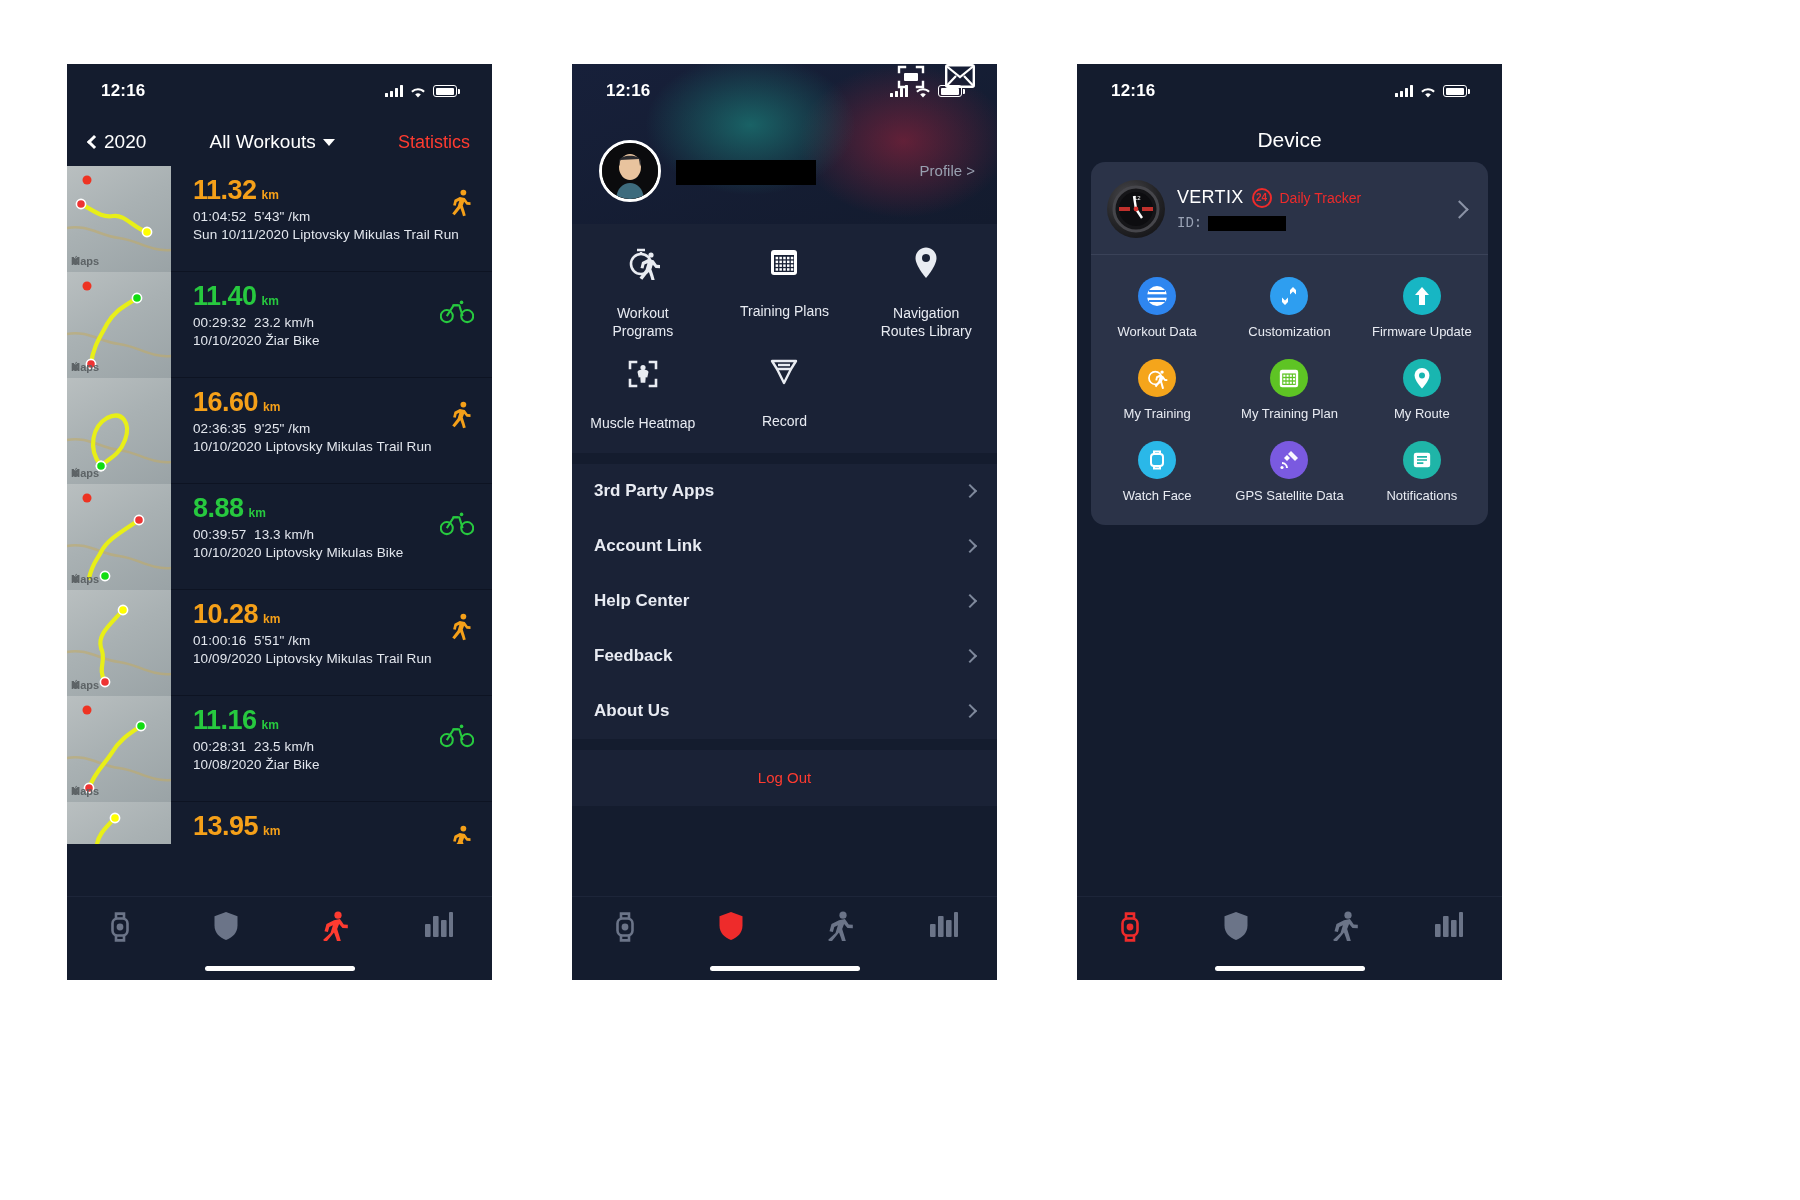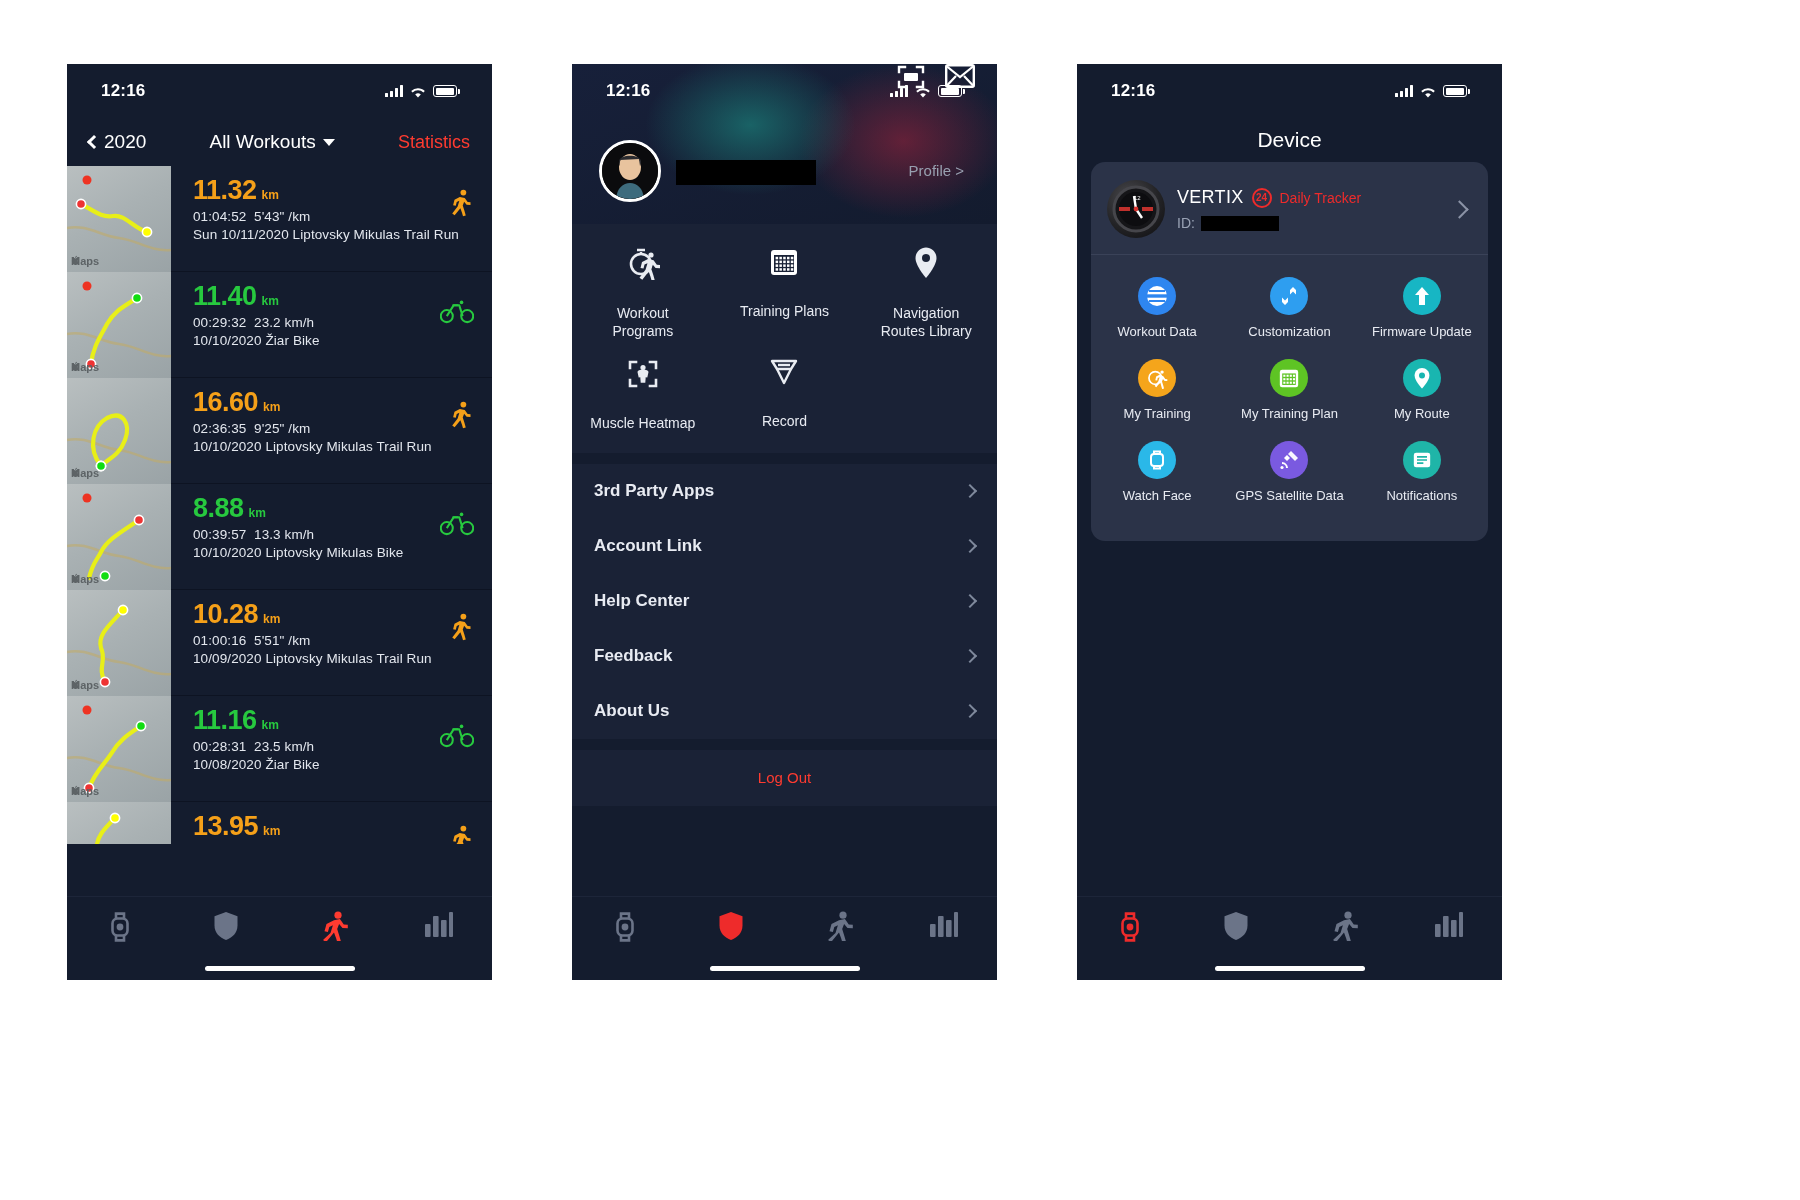--- a/index.html
+++ b/index.html
@@ -100,21 +100,21 @@
       radial-gradient(ellipse 150px 100px at 42% 38%, rgba(26,110,110,.85), transparent 70%),
       radial-gradient(ellipse 150px 110px at 78% 48%, rgba(150,35,60,.6), transparent 70%),
       linear-gradient(160deg,#17203a 0%,#131b2e 100%);
   }
   .p2-top-icons { position: absolute; right: 22px; top: 0px; display: flex; gap: 20px; }
   .avatar {
     position: absolute; left: 27px; top: 76px; width: 62px; height: 62px;
     border-radius: 50%; border: 3px solid #fff; overflow: hidden; background: #0a0a0a;
   }
   .redact { position: absolute; left: 104px; top: 96px; width: 140px; height: 25px; background: #000; }
-  .profile-link { position: absolute; right: 33px; top: 98px; color: #98a0b0; font-size: 15px; cursor: pointer; text-align: center; }
+  .profile-link { position: absolute; right: 22px; top: 98px; color: #98a0b0; font-size: 15px; cursor: pointer; text-align: center; }
 
   .grid2 {
     background: #1a2236; padding: 22px 0 20px;
     display: grid; grid-template-columns: repeat(3,1fr); row-gap: 18px;
   }
   .gcell { display: flex; flex-direction: column; align-items: center; gap: 21px; cursor: pointer; }
   .glabel { color: #e8ebf2; font-size: 14px; text-align: center; line-height: 1.25; }
 
   .menulist { background: #1a2236; margin-top: 11px; }
   .mrow {
@@ -134,37 +134,37 @@
     position: relative; flex: 0 0 31px;
   }
   .plus-circle::before, .plus-circle::after {
     content:""; position: absolute; background: #fff; border-radius: 1px;
     left: 50%; top: 50%; transform: translate(-50%,-50%);
   }
   .plus-circle::before { width: 15px; height: 3px; }
   .plus-circle::after { width: 3px; height: 15px; }
   .add-dev-label { color: #fff; font-size: 19px; }
 
-  .devcard { margin: 6px 14px 0; background: #2b3348; border-radius: 14px; padding: 18px 0 38px; }
+  .devcard { margin: 6px 14px 0; background: #2b3348; border-radius: 14px; padding: 18px 0 22px; }
   .devtop { display: flex; align-items: center; padding: 0 16px 16px; border-bottom: 1px solid #3a4258; }
   .watchimg {
     width: 58px; height: 58px; flex: 0 0 58px; border-radius: 50%;
     background: radial-gradient(circle at 38% 32%, #4b4b4f 0%, #232326 55%, #0d0d0f 100%);
     position: relative; overflow: hidden; margin-right: 12px;
   }
   .devinfo { flex: 1; }
   .devname-line { display: flex; align-items: center; gap: 8px; }
   .devname { color: #fff; font-size: 18px; letter-spacing: .3px; }
   .badge24 {
     width: 20px; height: 20px; border-radius: 50%; border: 2px solid #ee2b2b;
     color: #ee2b2b; font-size: 10px; font-weight: bold;
     display: flex; align-items: center; justify-content: center;
   }
   .daily { color: #ee2b2b; font-size: 14px; }
-  .devid { color: #9aa3b5; font-size: 14px; margin-top: 7px; display: flex; align-items: center; gap: 6px; }
+  .devid { color: #9aa3b5; font-size: 14px; margin-top: 7px; display: flex; align-items: center; gap: 6px; font-family: Liberation Mono, monospace; }
   .devid-redact { width: 78px; height: 15px; background: #000; display: inline-block; }
   .chev-big { width: 13px; height: 13px; border-right: 2.5px solid #8b93a6; border-top: 2.5px solid #8b93a6; transform: rotate(45deg); margin-right: 6px; }
 
   .grid3 { display: grid; grid-template-columns: repeat(3,1fr); row-gap: 20px; padding: 22px 0 0; }
   .d3cell { display: flex; flex-direction: column; align-items: center; gap: 9px; cursor: pointer; }
   .d3icon { width: 38px; height: 38px; border-radius: 50%; display: flex; align-items: center; justify-content: center; }
   .d3label { color: #e8ebf2; font-size: 13px; text-align: center; }
 </style>
 </head>
 <body>

